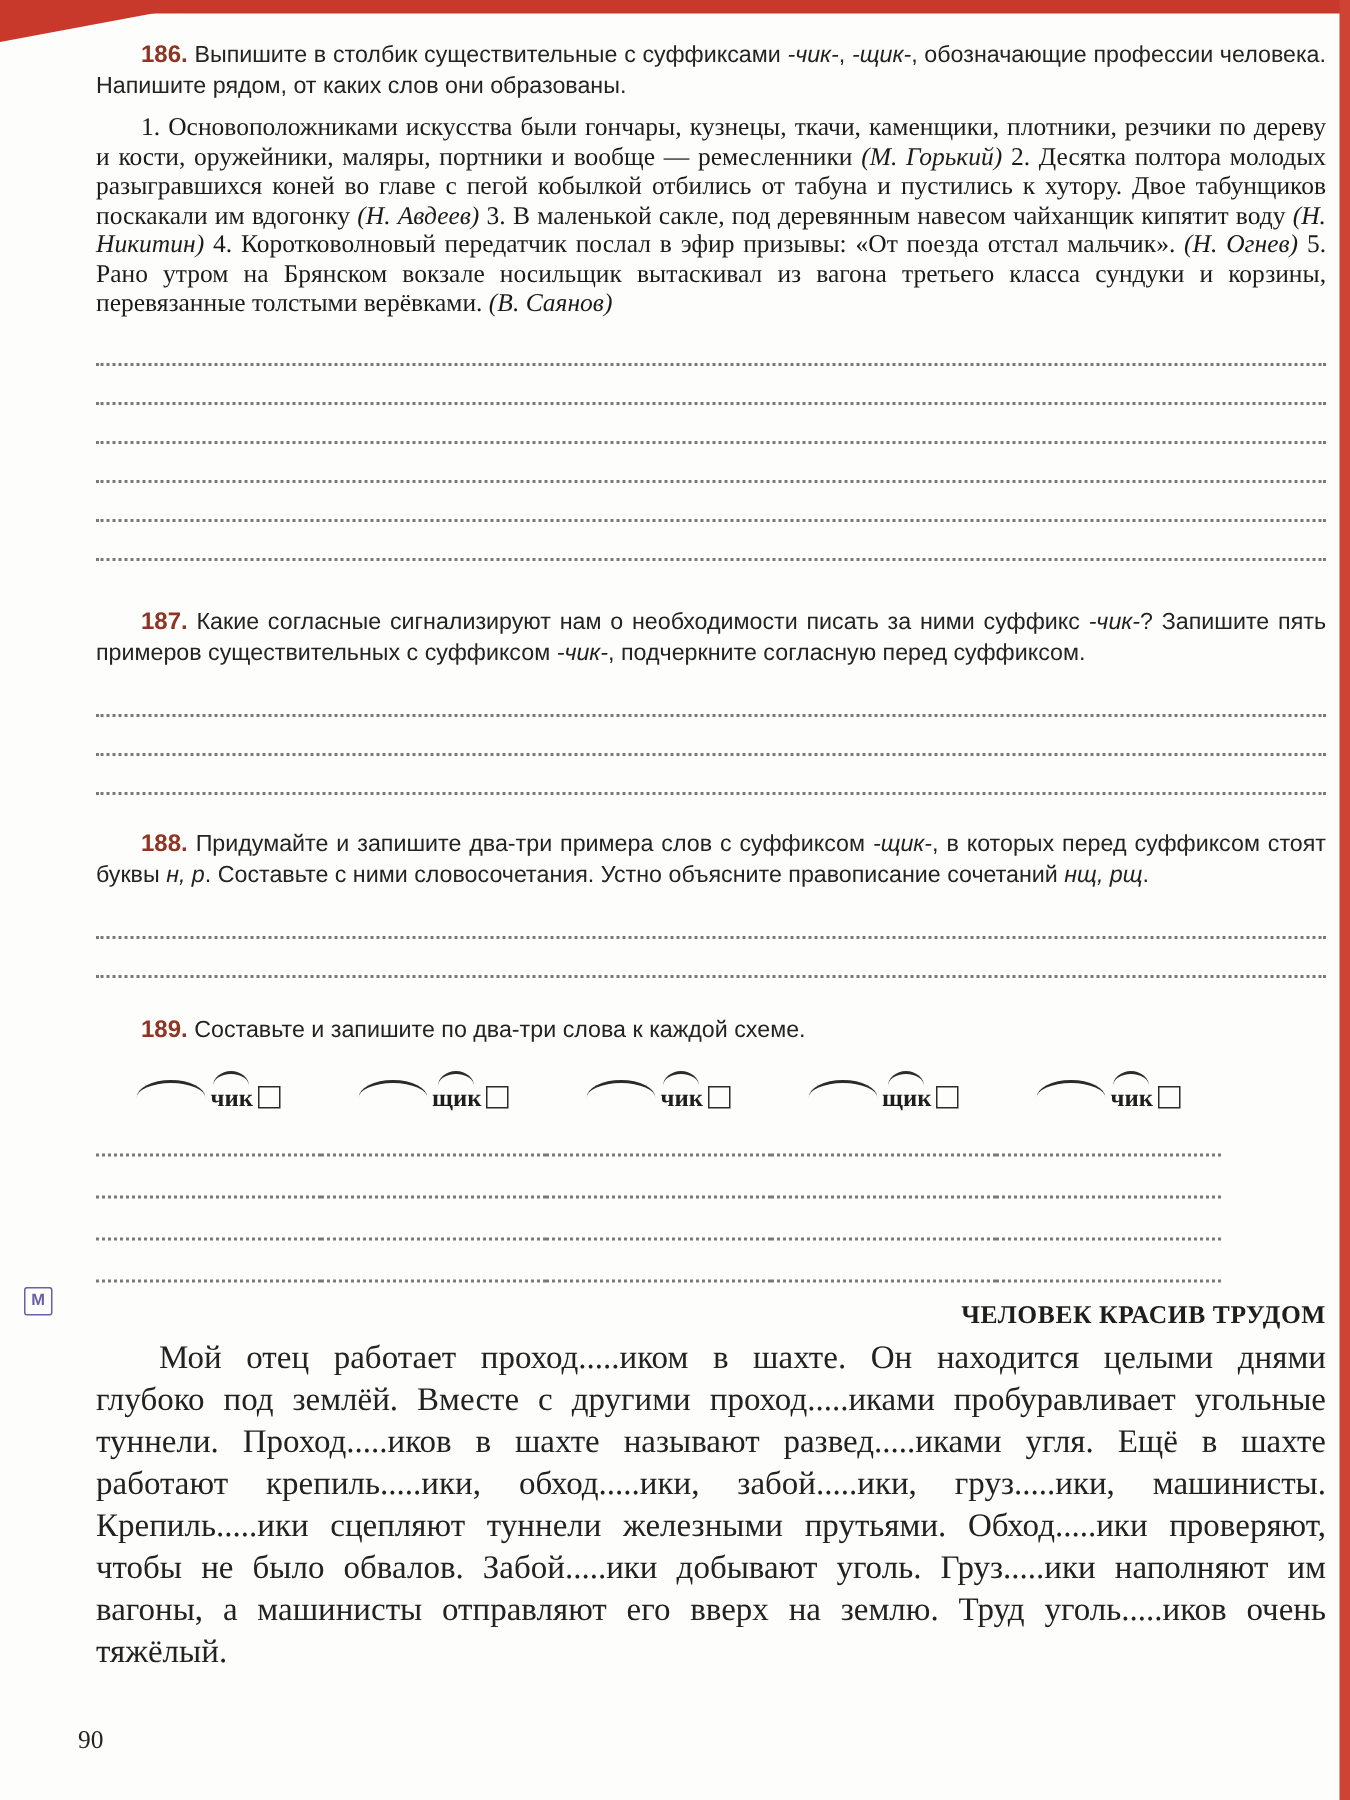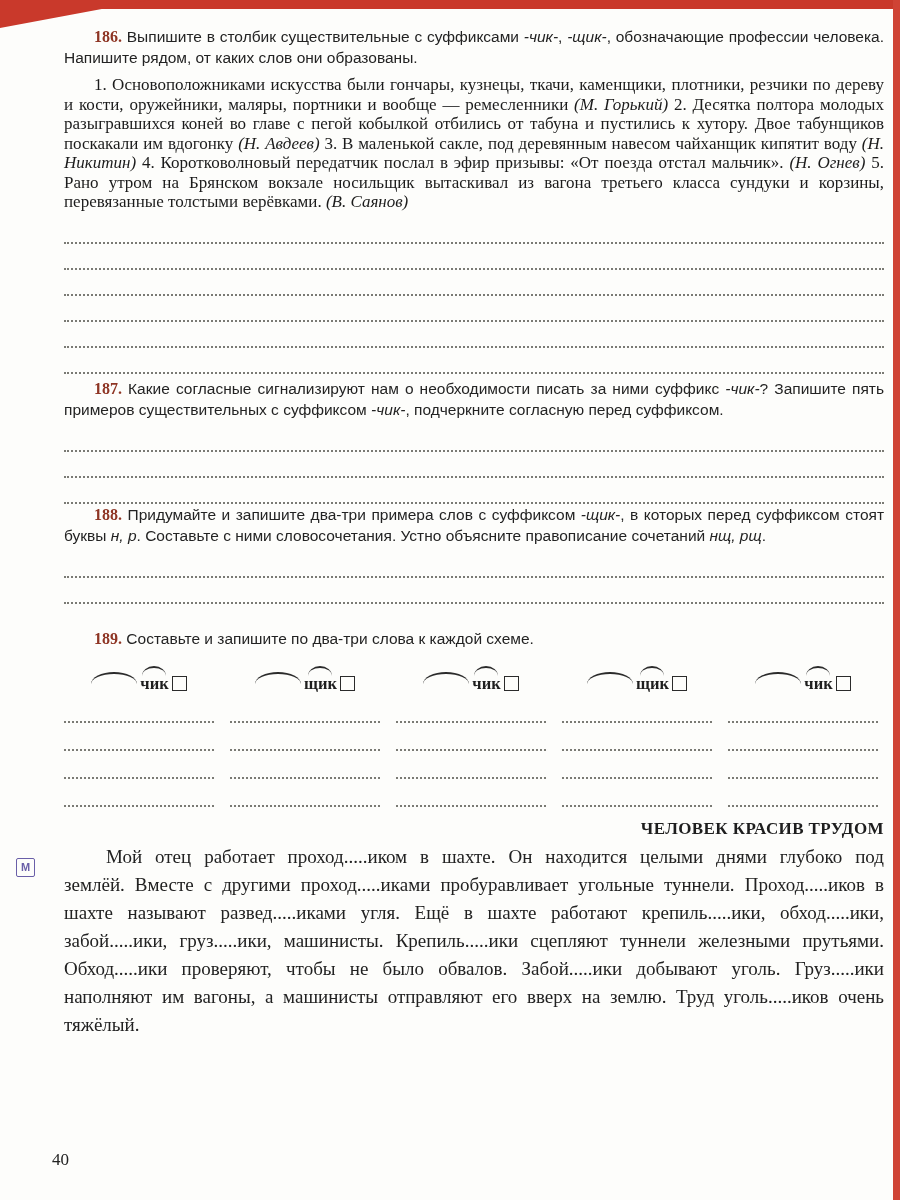--- a/index.html
+++ b/index.html
@@ -19,51 +19,51 @@
   .edge-right { position:absolute; top:0; right:0; bottom:0; width:7px; background:#cf4335; }
 
   .content { padding:26px 16px 0 64px; }
 
   .ex-head {
     font-family:"Liberation Sans", sans-serif;
     font-size:15.5px; line-height:21px;
     text-align:justify; text-indent:30px;
     color:#232323; margin:0;
   }
-  .ex-num { font-weight:bold; color:#8e3524; font-size:16px;font-family:Liberation Serif, serif; }
+  .ex-num { font-weight:bold; color:#8e3524; font-size:16px; }
 
   .ex-body {
     font-size:17px; line-height:19.5px;
     text-align:justify; text-indent:30px;
     margin:7px 0 0 0; color:#1b1b1b;
   }
   .rs-i  { font-style:italic; }
   .rs-bi { font-weight:normal; font-style:italic; }
 
   .lines { margin-top:6px; }
   .dotted-line { height:24px; border-bottom:2px dotted #7a7a74; }
 
-  .mt20 { margin-top:4px; } .mt22 { } .mt24 { margin-top:24px; }
+  .mt20 { margin-top:30px; } .mt22 { margin-top:22px; } .mt24 { margin-top:24px; }
 
   
-  .schemes { display:flex; justify-content:space-between; margin-top:14px; padding-right:6px; }
+  .schemes { display:flex; margin-top:14px; padding-right:6px; }
   .scheme-col { width:150px; }
   .scheme-head { position:relative; height:30px; display:flex; align-items:flex-end; justify-content:center; gap:3px; padding-bottom:2px; }
   .root-arc { width:46px; height:10px; border-top:2.5px solid #2b2b2b;
               border-radius:50% 50% 0 0 / 100% 100% 0 0; margin-bottom:9px; }
   .suffix-wrap { position:relative; font-weight:bold; font-size:16.5px; line-height:18px; }
   .suffix-caret { position:absolute; top:-9px; left:50%; transform:translateX(-50%);
                   width:24px; height:8px; border-top:2px solid #2b2b2b;
                   border-radius:50% 50% 0 0 / 100% 100% 0 0; }
   .ending-box { width:13px; height:13px; border:1.6px solid #2b2b2b; margin-bottom:2px; background:transparent; }
   .scheme-lines .dotted-line { height:26px; }
 
   
   .story-title { text-align:right; font-weight:bold; font-size:17px; margin:12px 0 4px 0; letter-spacing:0.4px; }
-  .story-body { font-size:19px; line-height:28px; text-align:justify; text-indent:42px; word-spacing:3px; color:#222; margin:0; }
+  .story-body { font-size:22px; line-height:28px; text-align:justify; text-indent:42px; word-spacing:3px; color:#222; margin:0; }
 
   .m-marker {
     position:absolute; left:16px; top:858px;
     width:17px; height:17px; border:1.5px solid #6a5fa8; border-radius:2px;
     color:#6a5fa8; font:bold 11px/17px "Liberation Sans", sans-serif; text-align:center;
   }
   .page-number { position:absolute; left:52px; top:1150px; font-size:17px; color:#222; }
 </style>
 </head>
 <body>
@@ -185,15 +185,15 @@
     </section>
 
     <section>
       <h3 class="story-title">ЧЕЛОВЕК КРАСИВ ТРУДОМ</h3>
       <p class="story-body">Мой отец работает проход.....иком в шахте. Он находится целыми днями глубоко под землёй. Вместе с другими проход.....иками пробуравливает угольные туннели. Проход.....иков в шахте называют развед.....иками угля. Ещё в шахте работают крепиль.....ики, обход.....ики, забой.....ики, груз.....ики, машинисты. Крепиль.....ики сцепляют туннели железными прутьями. Обход.....ики проверяют, чтобы не было обвалов. Забой.....ики добывают уголь. Груз.....ики наполняют им вагоны, а машинисты отправляют его вверх на землю. Труд уголь.....иков очень тяжёлый.</p>
     </section>
 
   </div>
 
   <div class="m-marker">М</div>
-  <div class="page-number">40</div>
+  <div class="page-number">90</div>
 
 </div>
 
 </body></html>

